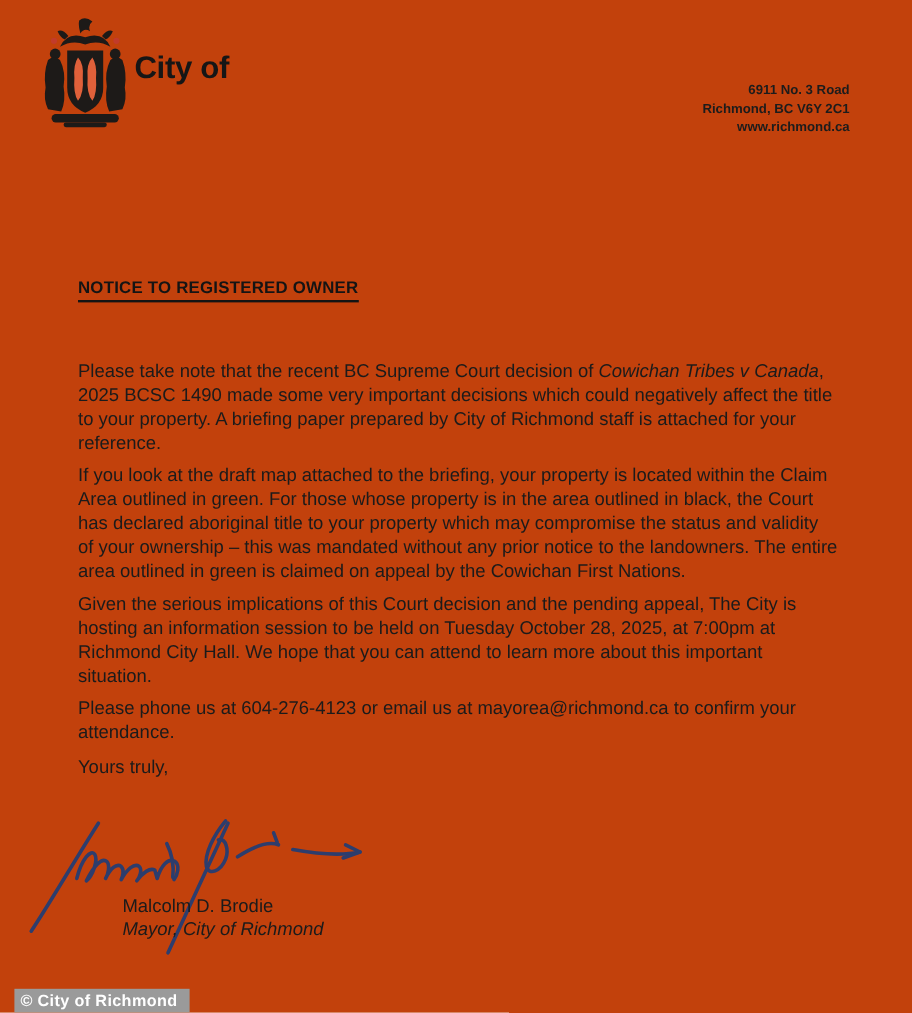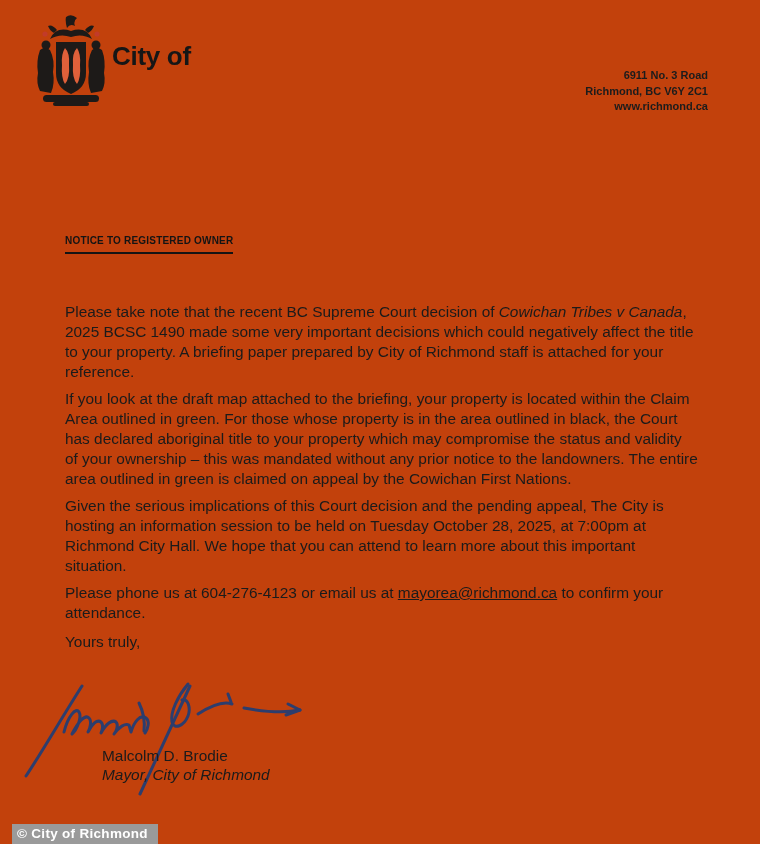--- a/index.html
+++ b/index.html
@@ -28,27 +28,27 @@
   }
 
   
   .letter-body {
     position: absolute; left: 65px; top: 229px; width: 650px;
     font-size: 15.4px; line-height: 20px; color: #1b1b1b;
   }
   .heading-row { margin: 0 0 48px 0; }
   .notice-heading {
     display: inline-block; margin: 0;
-    font-size: 10px; font-weight: bold; letter-spacing: 0.2px;
+    font-size: 14px; font-weight: bold; letter-spacing: 0.2px;
     border-bottom: 2.5px solid #141414; padding-bottom: 1px;
     color: #141414;
   }
   .para { margin: 0 17px 7px 0; }
   .case-name { font-style: italic; }
-  .email-link { text-decoration: underline; color: #1b1b1b; }
+  .email-link { color: #1b1b1b; }
   .closing { margin-top: 9px; }
 
   
   .signature { position: absolute; left: 20px; top: 672px; }
   .name-block { position: absolute; left: 66px; top: 746px; font-size: 15.4px; line-height: 19px; color: #1b1b1b; margin-left: 36px; }
   .title-line { font-style: italic; text-align: center; }
 
   
   .badge {
     position: absolute; left: 12px; bottom: 0; height: 20px;

